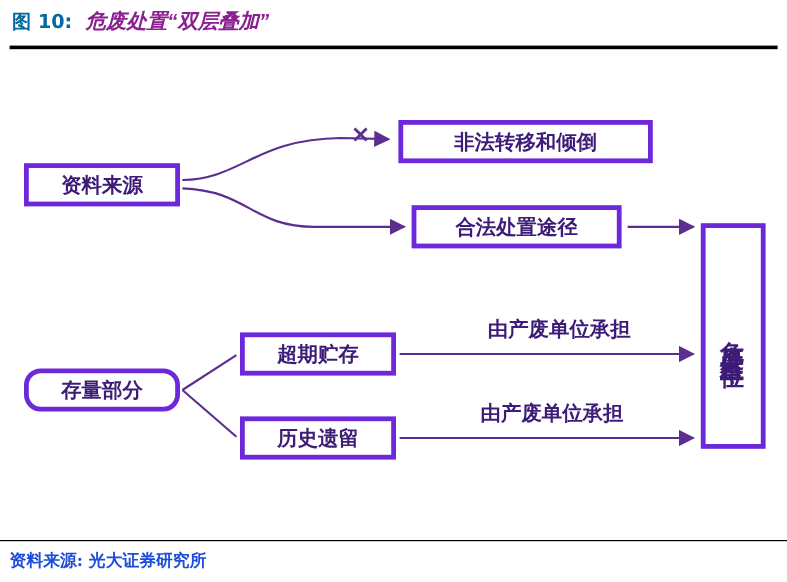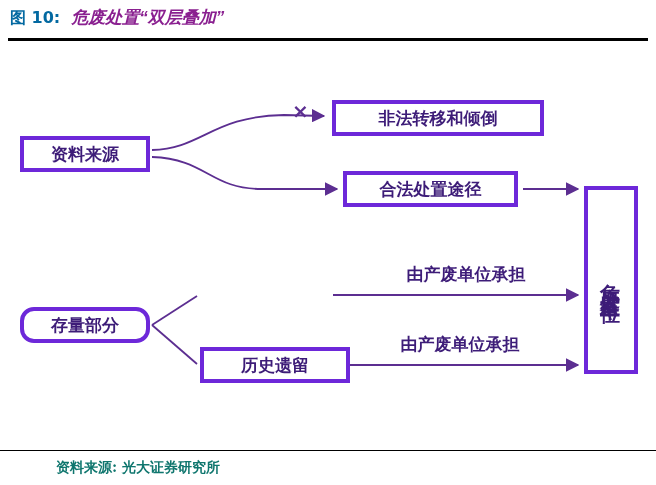--- a/index.html
+++ b/index.html
@@ -31,44 +31,43 @@
     background:#fff;
     display:flex;align-items:center;justify-content:center;
     font-weight:bold;font-size:17px;color:#3d1c78;
     box-sizing:border-box;white-space:nowrap;
   }
   .box-increment{left:20px;top:76px;width:130px;height:36px;}
   .box-illegal{left:332px;top:40px;width:212px;height:36px;}
   .box-legal{left:343px;top:111px;width:175px;height:36px;}
   .box-stock{left:20px;top:247px;width:130px;height:36px;border-radius:14px;}
   .box-overdue{left:200px;top:217px;width:130px;height:36px;}
-  .box-legacy{left:200px;top:287px;width:150px;height:36px;}
+  .box-legacy{left:200px;top:287px;width:130px;height:36px;}
   .box-right{
     left:584px;top:126px;width:54px;height:188px;
     writing-mode:vertical-rl;text-orientation:upright;
     font-size:20px;letter-spacing:4px;
   }
   .cross{
     position:absolute;left:292px;top:41px;
     font-size:20px;font-weight:bold;color:#5c2e91;line-height:1;
   }
   .flow-label{
     position:absolute;
     font-weight:bold;font-size:17px;color:#3d1c78;
     text-align:center;white-space:nowrap;
   }
   .label-overdue{left:356px;top:203px;width:220px;}
   .label-legacy{left:360px;top:273px;width:200px;}
   
   .rule-thin{position:absolute;top:450px;left:0;width:656px;height:1px;background:#000;}
   .footer{
     position:absolute;top:459px;left:8px;
-    font-size:14px;font-weight:bold;color:#0f766e;
+    font-size:14px;font-weight:bold;color:#1d4ed8;
     font-family:"DejaVu Serif","Liberation Serif",serif;
-    margin-left:48px;
   }
 </style>
 </head>
 <body>
 
 <div class="page">
 
   <div class="header">
     <span class="fig-label">图 10:</span>
     <span class="fig-title">危废处置“双层叠加”</span>
@@ -95,20 +94,21 @@
 
       <path d="M333,235 L578,235" fill="none" stroke="#5c2e91" stroke-width="1.8" marker-end="url(#arr)"></path>
 
       <path d="M333,305 L578,305" fill="none" stroke="#5c2e91" stroke-width="1.8" marker-end="url(#arr)"></path>
     </svg>
 
     <div class="box box-increment">资料来源</div>
     <div class="box box-illegal">非法转移和倾倒</div>
     <div class="box box-legal">合法处置途径</div>
     <div class="box box-stock">存量部分</div>
+    <div class="box box-overdue">超期贮存</div>
     <div class="box box-legacy">历史遗留</div>
     <div class="box box-right">危废处置单位</div>
 
     <span class="cross">×</span>
 
     <div class="flow-label label-overdue">由产废单位承担</div>
     <div class="flow-label label-legacy">由产废单位承担</div>
 
   </div>
 

